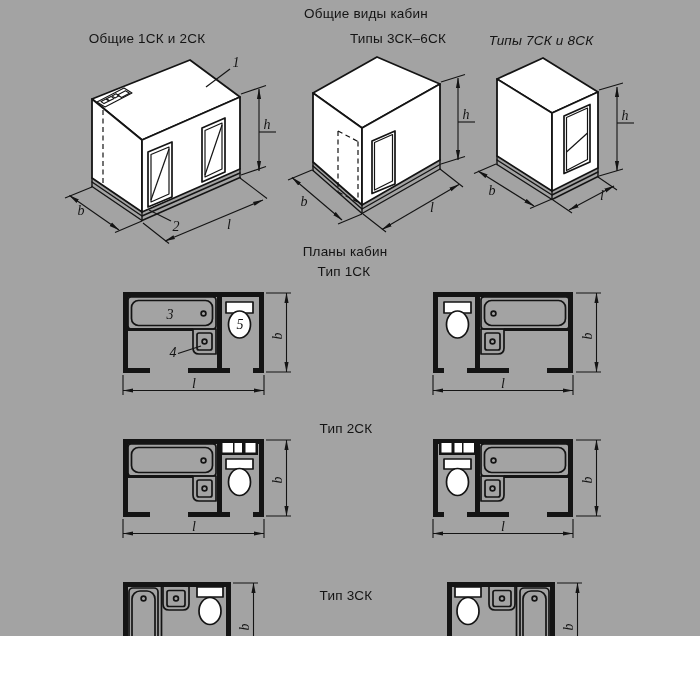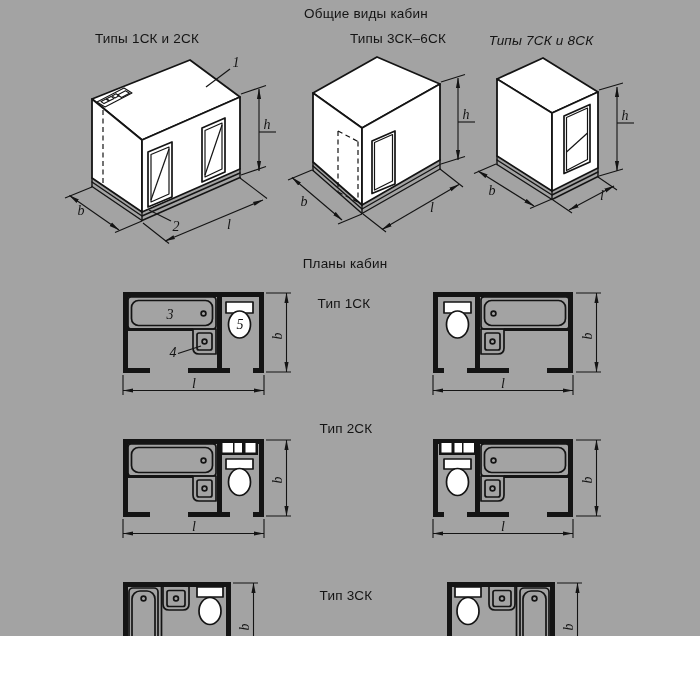--- a/index.html
+++ b/index.html
@@ -20,25 +20,25 @@
   text{fill:#141414;stroke:none;text-anchor:middle;}
   .it{font:italic 14px "Liberation Serif",serif;}
   .num{font:italic 14px "Liberation Serif",serif;}
 </style>
 </head>
 <body>
 
 <div id="stage">
 
   <div class="lbl" style="left:366px;top:6px;">Общие виды кабин</div>
-  <div class="lbl" style="left:147px;top:31px;">Типы 1СК и 2СК</div>
+  <div class="lbl" style="left:147px;top:31px;">Общие 1СК и 2СК</div>
   <div class="lbl" style="left:398px;top:31px;">Типы 3СК–6СК</div>
   <div class="lbl" style="left:541px;top:33px;font-style:italic;">Типы 7СК и 8СК</div>
-  <div class="lbl" style="left:345px;top:256px;">Планы кабин</div>
-  <div class="lbl" style="left:344px;top:296px;">Тип 1СК</div>
+  <div class="lbl" style="left:345px;top:244px;">Планы кабин</div>
+  <div class="lbl" style="left:344px;top:264px;">Тип 1СК</div>
   <div class="lbl" style="left:346px;top:421px;">Тип 2СК</div>
   <div class="lbl" style="left:346px;top:588px;">Тип 3СК</div>
 
   <svg style="left:55px;top:50px;" width="225" height="195" viewBox="55 50 225 195">
     <defs>
       <marker id="arr" viewBox="0 0 12 6" refX="11.5" refY="3" markerWidth="9.5" markerHeight="4.8" orient="auto-start-reverse">
           <path d="M0,0.6 L12,3 L0,5.4 Z" fill="#141414"></path>
         </marker>
     </defs>
     <path class="face" d="M190,60 L92,99 L142,140 L240,97 Z"></path>

